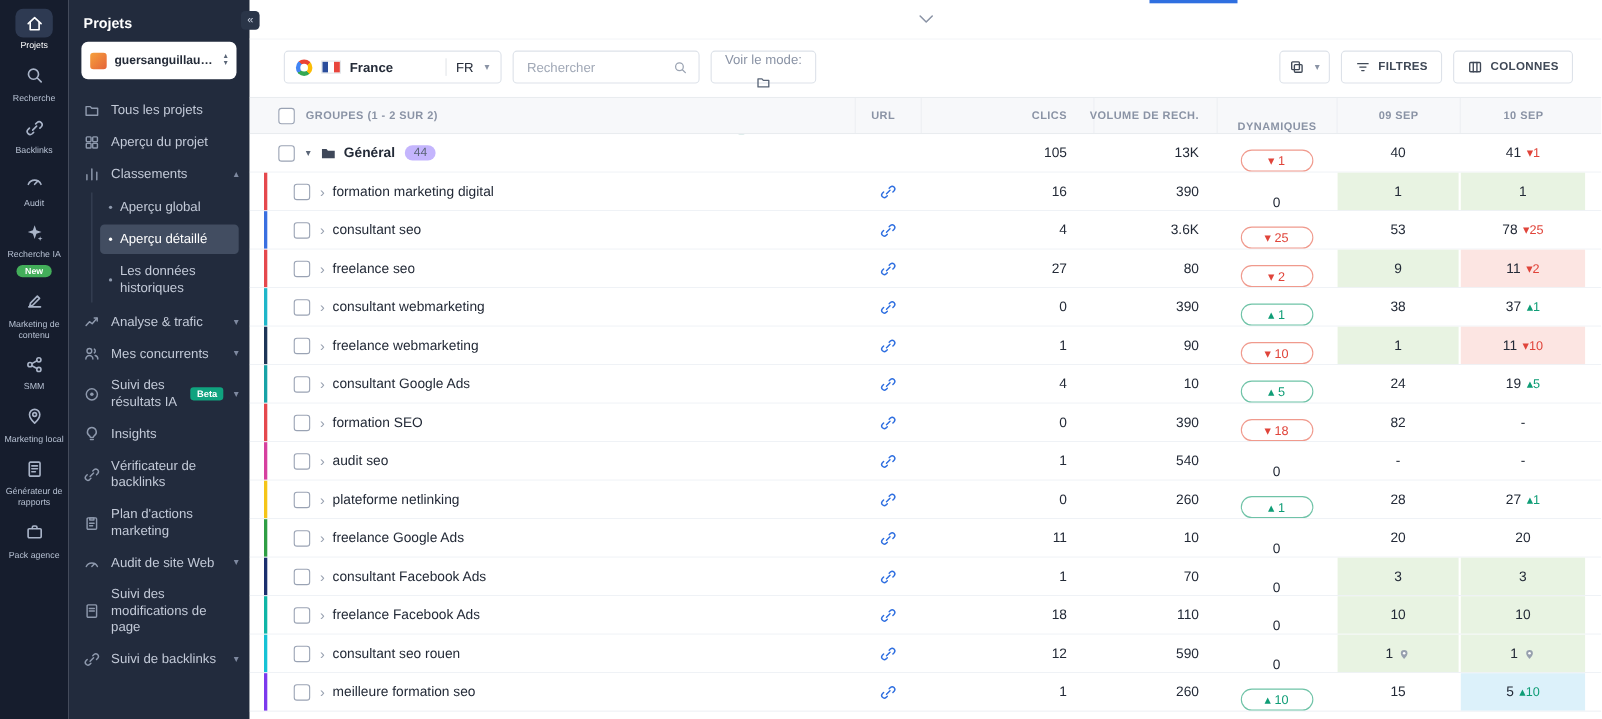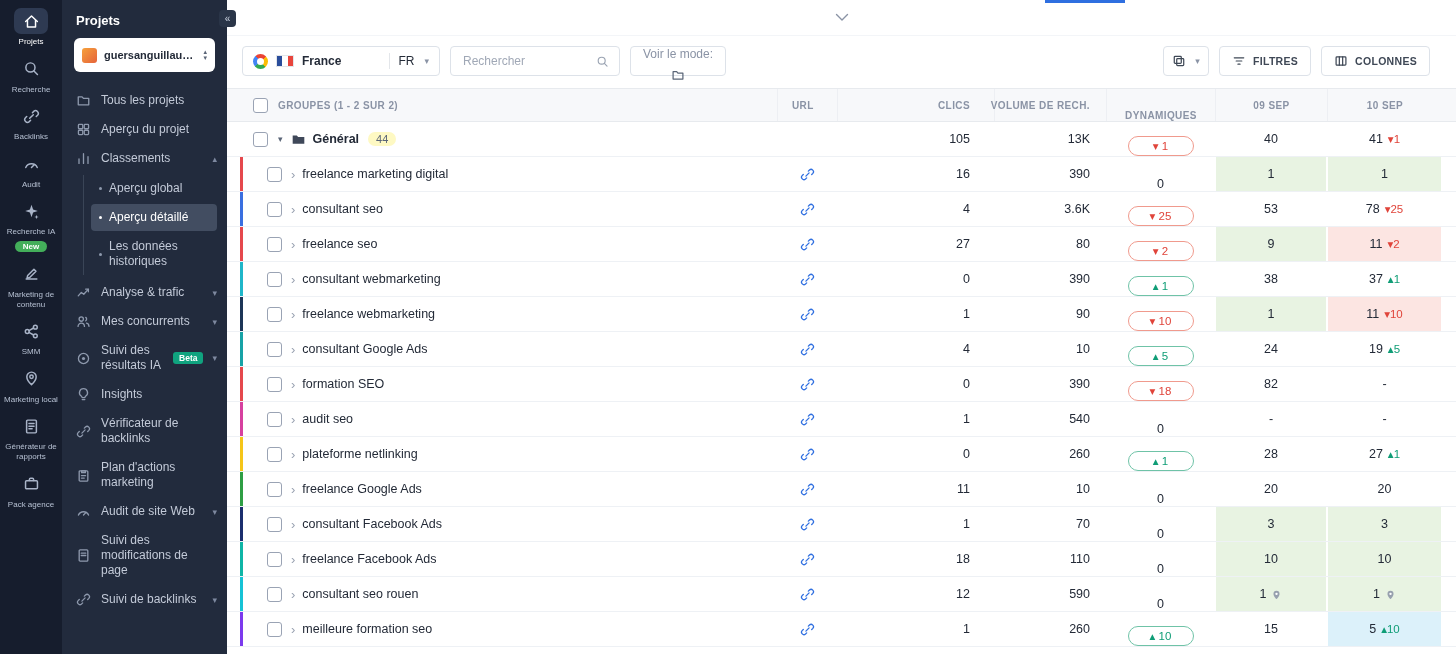--- a/index.html
+++ b/index.html
@@ -38,21 +38,21 @@
   .sub-item.active .sub-dot{background:#fff;}
 
   .collapse{position:absolute;left:219px;top:10px;width:17px;height:17px;border:none;border-radius:4px;background:#2a3548;color:#cdd5e3;font-size:10px;line-height:15px;text-align:center;z-index:9;cursor:pointer;padding:0;}
 
   
   .main{flex:1;min-width:0;display:flex;flex-direction:column;background:#fff;}
   .topstrip{height:36px;flex:none;position:relative;display:flex;align-items:center;justify-content:center;border-bottom:1px solid #f3f5f8;}
   .accent{position:absolute;top:0;left:818px;width:80px;height:3px;background:#2f6fe0;}
   .chev-main{display:flex;color:#8a93a5;cursor:pointer;}
 
-  .toolbar{display:flex;align-items:center;gap:10px;padding:10px 26px 12px 15px;flex:none;}
+  .toolbar{display:flex;align-items:center;gap:10px;padding:10px 26px 12px 31px;flex:none;}
   .ctrl{height:30px;border:1px solid #dde2e9;border-radius:4px;display:flex;align-items:center;background:#fff;}
   .engine{padding:0 10px;gap:8px;width:198px;}
   .g-icon{width:15px;height:15px;border-radius:50%;flex:none;position:relative;
     background:conic-gradient(from -40deg,#ea4335 0 90deg,#fbbc05 90deg 180deg,#34a853 180deg 270deg,#4285f4 270deg 360deg);}
   .g-icon::after{content:"";position:absolute;inset:4px;background:#fff;border-radius:50%;}
   .flag{width:18px;height:12px;border:1px solid #e3e6ea;flex:none;
     background:linear-gradient(to right,#2a4d9b 0 33%,#fff 33% 66%,#e8453c 66% 100%);}
   .engine-name{font-size:12px;font-weight:600;color:#242b38;flex:1;}
   .engine-lang{font-size:12px;color:#242b38;}
   .vdiv{width:1px;height:16px;background:#e3e6ea;}
@@ -89,21 +89,21 @@
   .t-spacer{width:14px;flex:none;height:100%;}
   .t-row{display:flex;height:35px;flex:none;border-bottom:1px solid var(--row-border);background:#fff;align-items:center;}
   .cbox{width:15px;height:15px;border:1.5px solid #9aa3b4;border-radius:3px;background:#fff;flex:none;cursor:pointer;}
   .ml-sm{margin-left:26px;}
   .ml-lg{margin-left:40px;}
   .expander{color:#98a1b0;font-size:13px;margin:0 7px 0 9px;cursor:pointer;flex:none;}
   .gcaret{color:#5a6577;font-size:9px;margin:0 8px 0 10px;cursor:pointer;}
   .gfolder{display:flex;color:#3f4859;}
   .gfolder svg{width:15px;height:15px;}
   .gname{font-weight:700;font-size:12.5px;color:var(--text);margin-left:7px;}
-  .gcount{background:#fef9c3;color:#5a6577;border-radius:9px;padding:1px 8px;font-size:11px;margin-left:9px;}
+  .gcount{background:#c4b5fd;color:#5a6577;border-radius:9px;padding:1px 8px;font-size:11px;margin-left:9px;}
   .colorbar{position:absolute;left:13px;top:0;bottom:0;width:3px;}
   .kw{font-size:12.5px;color:var(--text);white-space:nowrap;overflow:hidden;text-overflow:ellipsis;}
   .num{font-size:12.5px;color:var(--text);}
   .link-ic{display:flex;color:#2f6fe0;cursor:pointer;}
   .link-ic svg{width:15px;height:15px;}
   .dyn-pill{border-radius:11px;padding:2px 0;width:66px;text-align:center;font-size:11.5px;border:1px solid;background:#fff;}
   .dyn-pill.down{color:var(--neg);border-color:#f09a8d;}
   .dyn-pill.up{color:var(--pos);border-color:#6fc3a7;}
   .dyn-zero{font-size:12.5px;color:var(--text);}
   .day-box{width:calc(100% - 2px);height:100%;display:flex;align-items:center;justify-content:center;gap:5px;}
@@ -490,21 +490,21 @@
                 <span class="day-change down">▾1</span>
               </div>
             </div>
             <span class="t-spacer"></span>
           </div>
           <div class="t-row">
             <div class="t-cell col-name">
               <span class="colorbar" style="background: rgb(229, 72, 77);"></span>
               <span class="cbox ml-lg"></span>
               <span class="expander">›</span>
-              <span class="kw">freelance marketing digital</span>
+              <span class="kw">formation marketing digital</span>
             </div>
             <div class="t-cell col-url">
               <span class="link-ic">
                 <svg class="svg16" viewBox="0 0 16 16">
                   <path d="M6.3 9.7l3.4-3.4"></path>
                   <path d="M8.9 4.4l1.2-1.2a2.55 2.55 0 013.6 3.6l-1.2 1.2"></path>
                   <path d="M7.1 11.6l-1.2 1.2a2.55 2.55 0 01-3.6-3.6l1.2-1.2"></path>
                 </svg>
               </span>
             </div>

